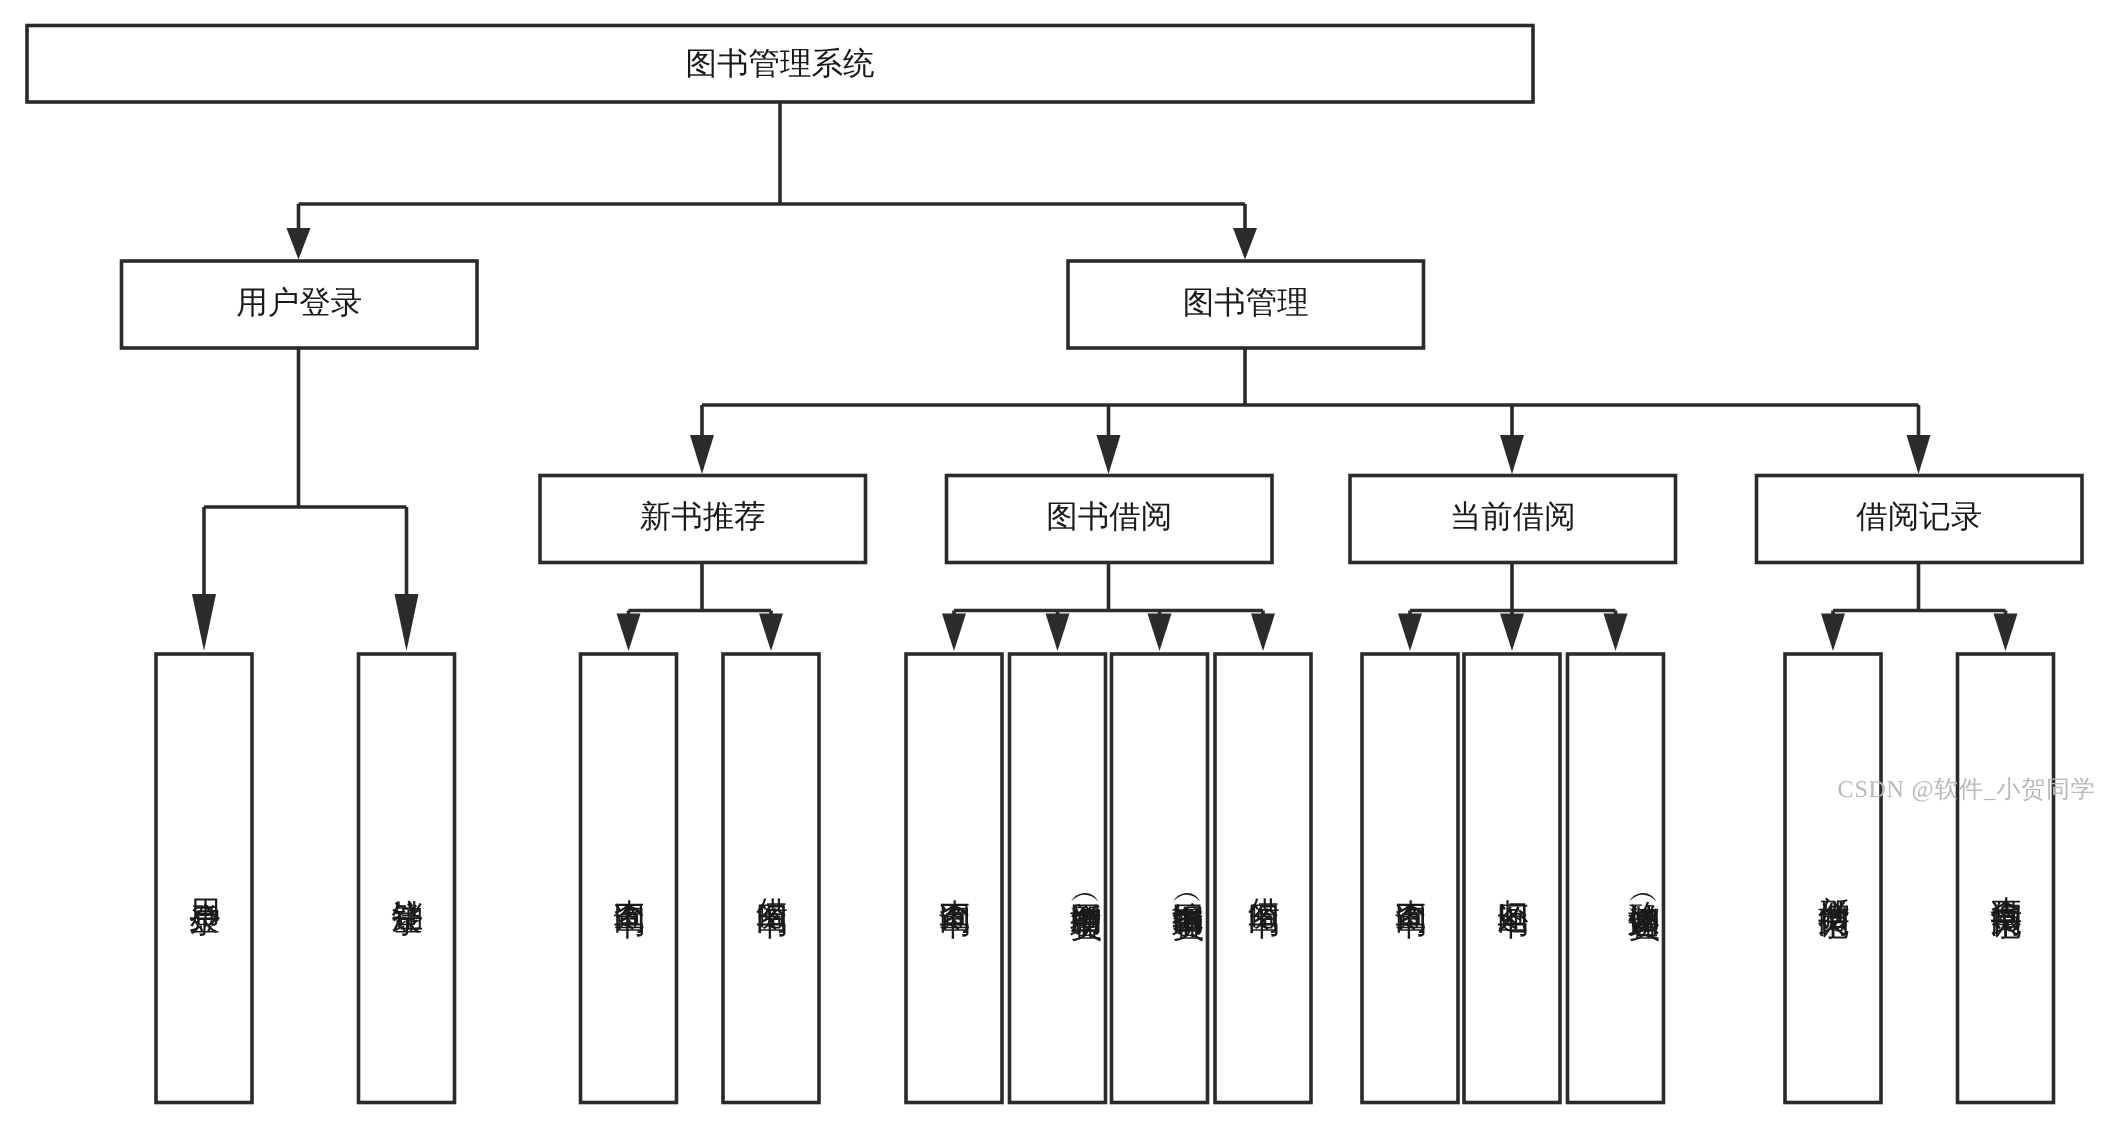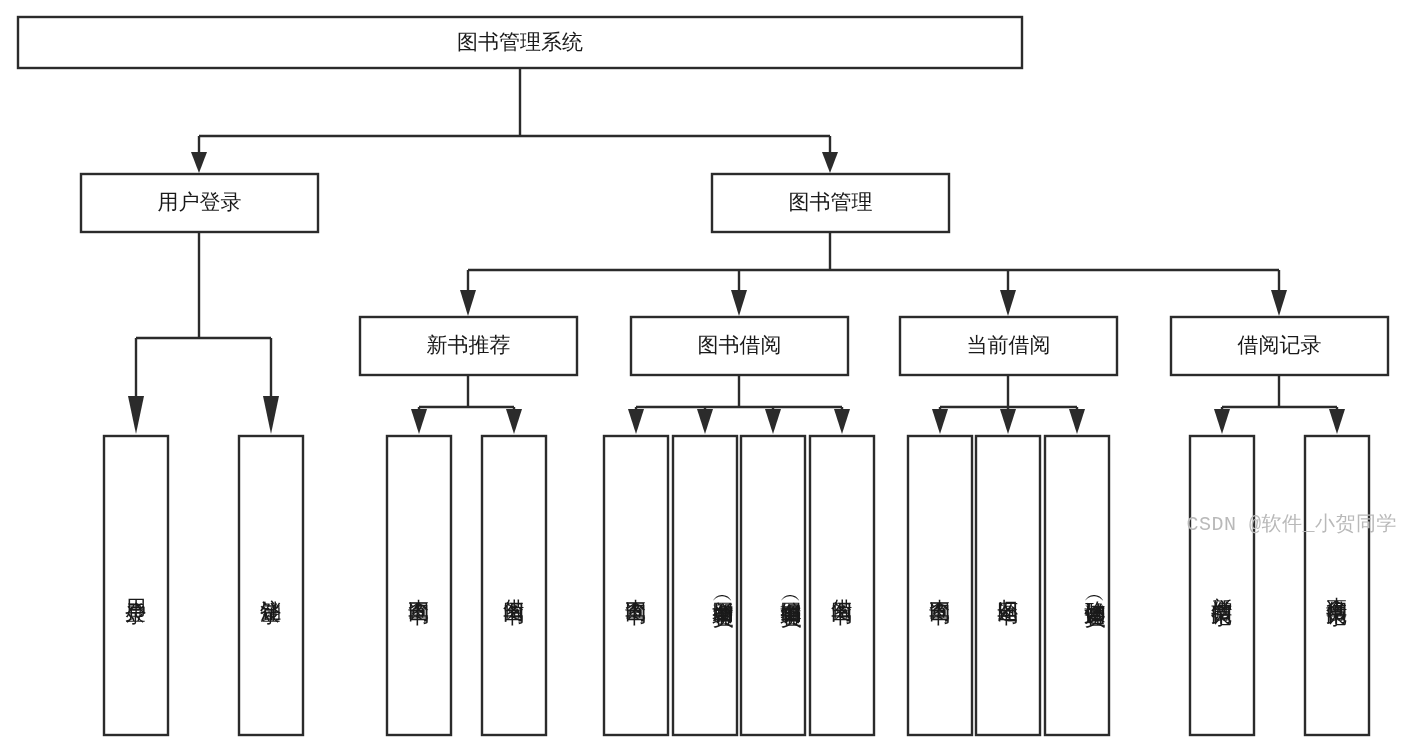--- a/index.html
+++ b/index.html
@@ -47,22 +47,22 @@
     fill: #1a1a1a;
     font-family: "Liberation Sans", "DejaVu Sans", sans-serif;
     font-size: 21px;
     text-anchor: middle;
     dominant-baseline: middle;
   }
   .watermark {
     position: absolute;
     right: 8px;
     bottom: 6px;
-    font-family: Liberation Mono, monospace;
-    font-size: 20px;
+    font-family: Liberation Serif, serif;
+    font-size: 16px;
     color: #b9b9b9;
     letter-spacing: 0.5px;
     white-space: nowrap;
     pointer-events: none;
   }
 </style>
 </head>
 <body>
 
 <div id="diagram-root">

